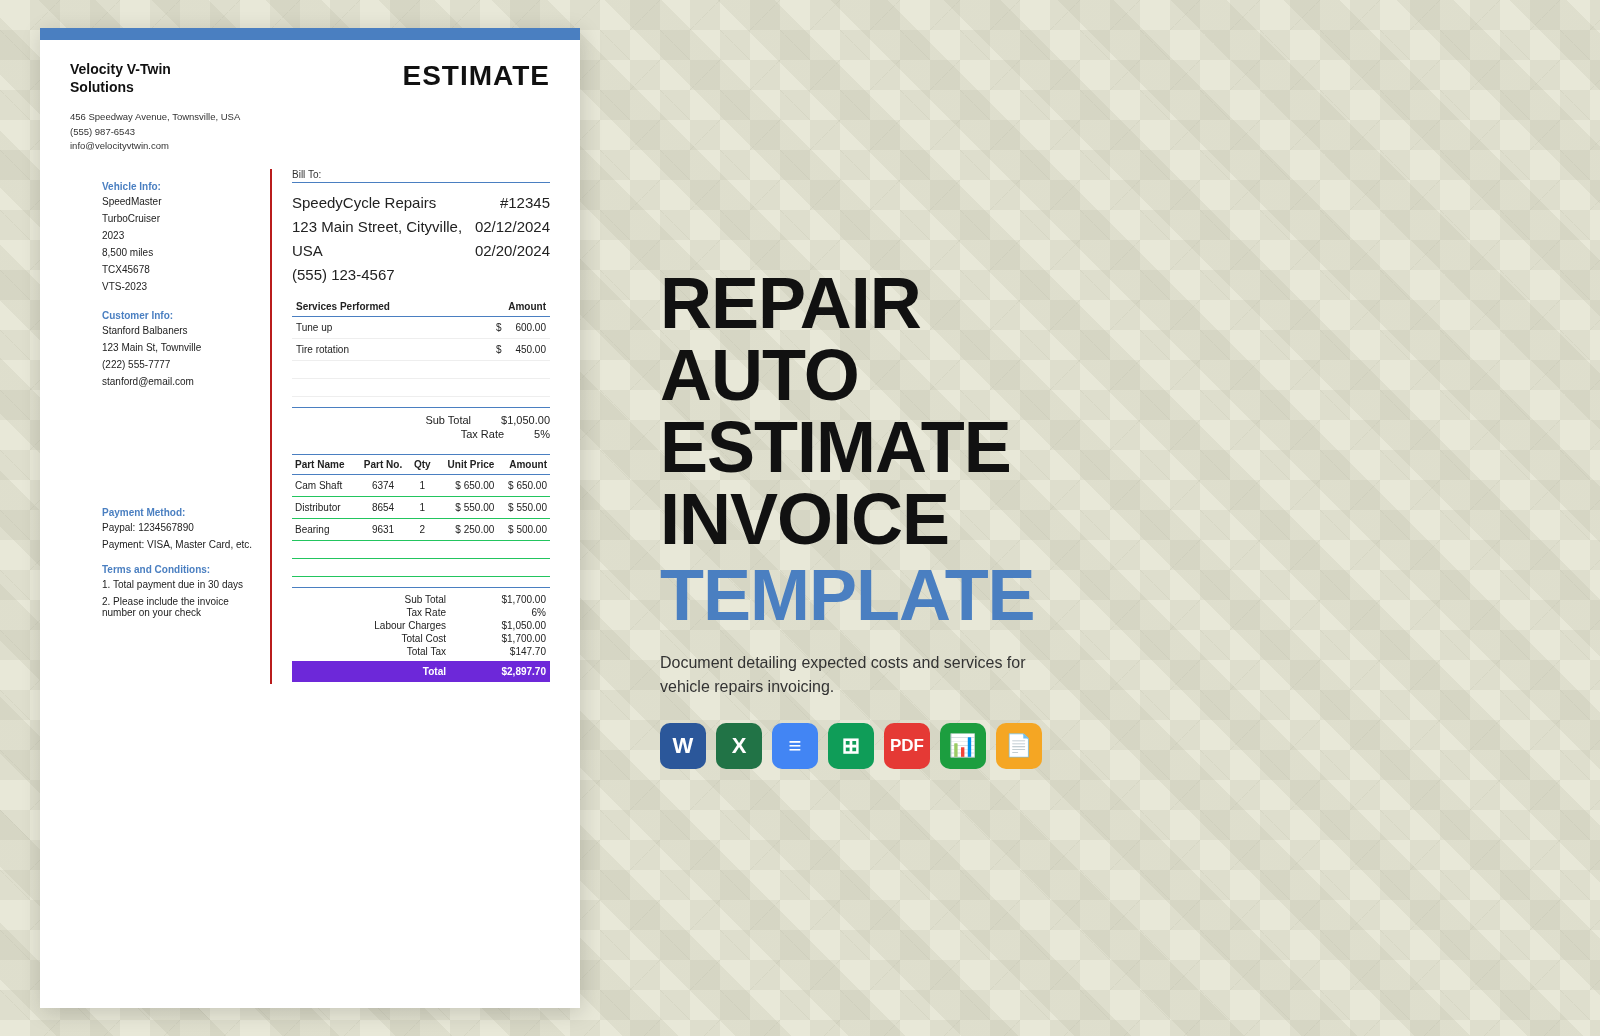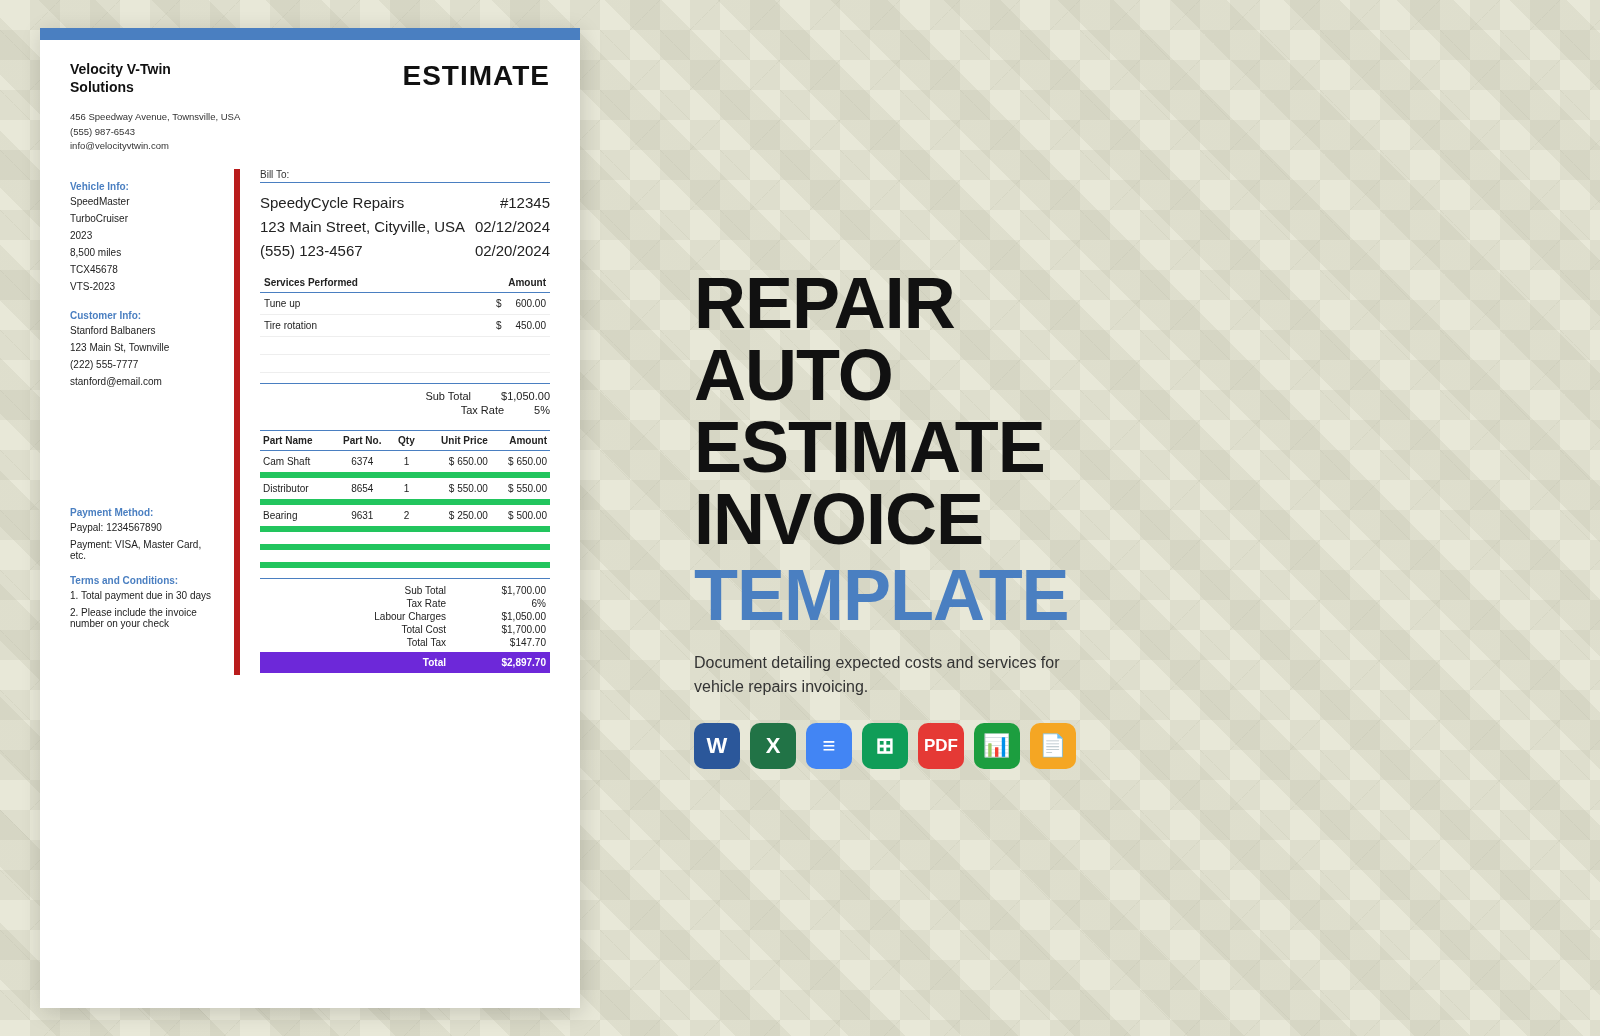--- a/index.html
+++ b/index.html
@@ -36,21 +36,21 @@
     }
 
     .page-wrapper {
       display: flex;
       width: 100%;
       height: 100%;
       position: relative;
       z-index: 1;
       align-items: center;
       padding: 20px 40px;
-      gap: 94px;
+      gap: 60px;
     }
 
     
     .invoice-doc {
       background: #fff;
       width: 540px;
       min-height: 980px;
       flex-shrink: 0;
       box-shadow: 2px 4px 20px rgba(0,0,0,0.15);
       padding: 0;
@@ -148,22 +148,23 @@
 
     
     .two-col {
       display: flex;
       gap: 20px;
     }
 
     .left-col {
       width: 170px;
       flex-shrink: 0;
-      border-right: 6px solid #b91c1c;
+      border-right: 2px solid #b91c1c;
       padding-right: 14px;
+      margin-left: 32px;
     }
 
     .right-col {
       flex: 1;
     }
 
     
     .services-table {
       width: 100%;
       border-collapse: collapse;
@@ -224,21 +225,21 @@
       text-align: right;
     }
 
     .parts-table th.center,
     .parts-table td.center {
       text-align: center;
     }
 
     .parts-table td {
       padding: 5px 3px;
-      border-bottom: 6px solid #22c55e;
+      border-bottom: 1px solid #22c55e;
     }
 
     
     .final-totals {
       border-top: 1.5px solid #4a7fc1;
       font-size: 10px;
       padding-top: 6px;
     }
 
     .totals-row {

